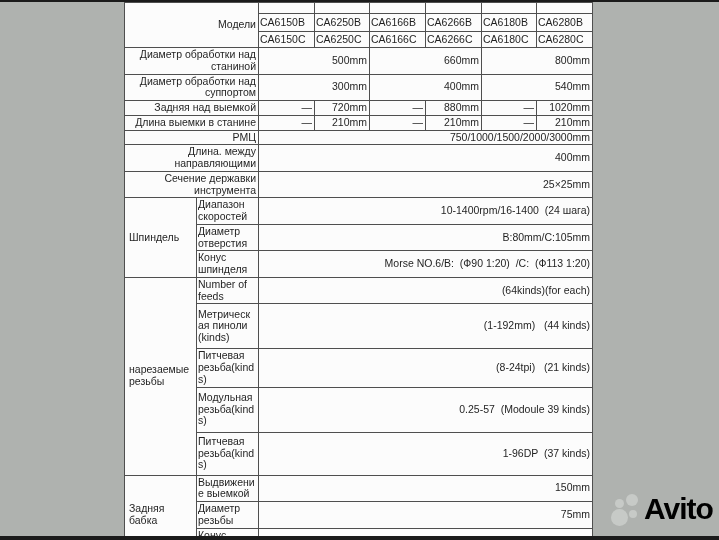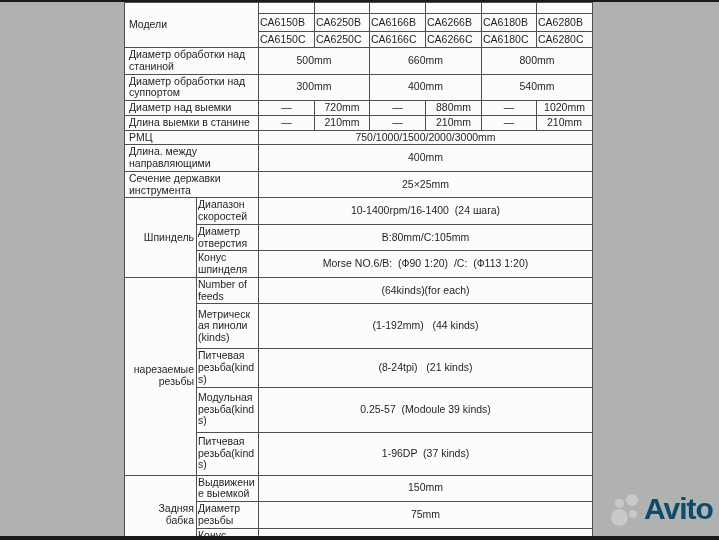--- a/index.html
+++ b/index.html
@@ -22,36 +22,36 @@
     width:468px;
     background:#fcfcfc;
   }
   table.spec td {
     border:1px solid #4f4f4f;
     font-size:10.5px;
     line-height:1.12;
     vertical-align:middle;
     overflow:hidden;
   }
-  td.lbl { text-align:left; padding:1px 2px 1px 4px; }
-  td.sec { text-align:right; padding:1px 2px 1px 4px; }
+  td.lbl { text-align:right; padding:1px 2px 1px 4px; }
+  td.sec { text-align:left; padding:1px 2px 1px 4px; }
   td.sub { text-align:left; padding:1px 2px 1px 1px; overflow-wrap:break-word; word-break:break-word; }
-  td.val { text-align:center; white-space:pre-wrap; padding:0 2px; }
+  td.val { text-align:right; white-space:pre-wrap; padding:0 2px; }
   td.mdl { text-align:left; font-size:10.8px; padding:0 1px; }
 
   
   .watermark { position:absolute; left:610px; top:491px; width:108px; height:42px; z-index:6; }
   .wm-dot { position:absolute; border-radius:50%; background:#c7cac7; }
   .wm-dot-small  { left:5px;  top:8px;  width:9px;  height:9px; }
   .wm-dot-medium { left:16px; top:3px;  width:12px; height:12px; }
   .wm-dot-big    { left:1px;  top:18px; width:17px; height:17px; }
   .wm-dot-tiny   { left:19px; top:19px; width:8px;  height:8px; }
   .wm-text {
     position:absolute; left:34px; top:1px;
-    font-size:30px; font-weight:bold; color:#0c4a6e; letter-spacing:-1px;
+    font-size:30px; font-weight:bold; color:#000000; letter-spacing:-1px;
   }
 </style>
 </head>
 <body>
 
 <div class="edge edge-top"></div>
 
 <div class="sheet">
   <table class="spec">
     <colgroup>
@@ -100,21 +100,21 @@
     </tr>
 
     <tr style="height:22px">
       <td class="lbl" colspan="2">Диаметр обработки над суппортом</td>
       <td class="val" colspan="2">300mm</td>
       <td class="val" colspan="2">400mm</td>
       <td class="val" colspan="2">540mm</td>
     </tr>
 
     <tr style="height:14px">
-      <td class="lbl" colspan="2">Диаметр над выемки</td>
+      <td class="lbl" colspan="2">Задняя над выемкой</td>
       <td class="val">—</td>
       <td class="val">720mm</td>
       <td class="val">—</td>
       <td class="val">880mm</td>
       <td class="val">—</td>
       <td class="val">1020mm</td>
     </tr>
 
     <tr style="height:14px">
       <td class="lbl" colspan="2">Длина выемки в станине</td>

